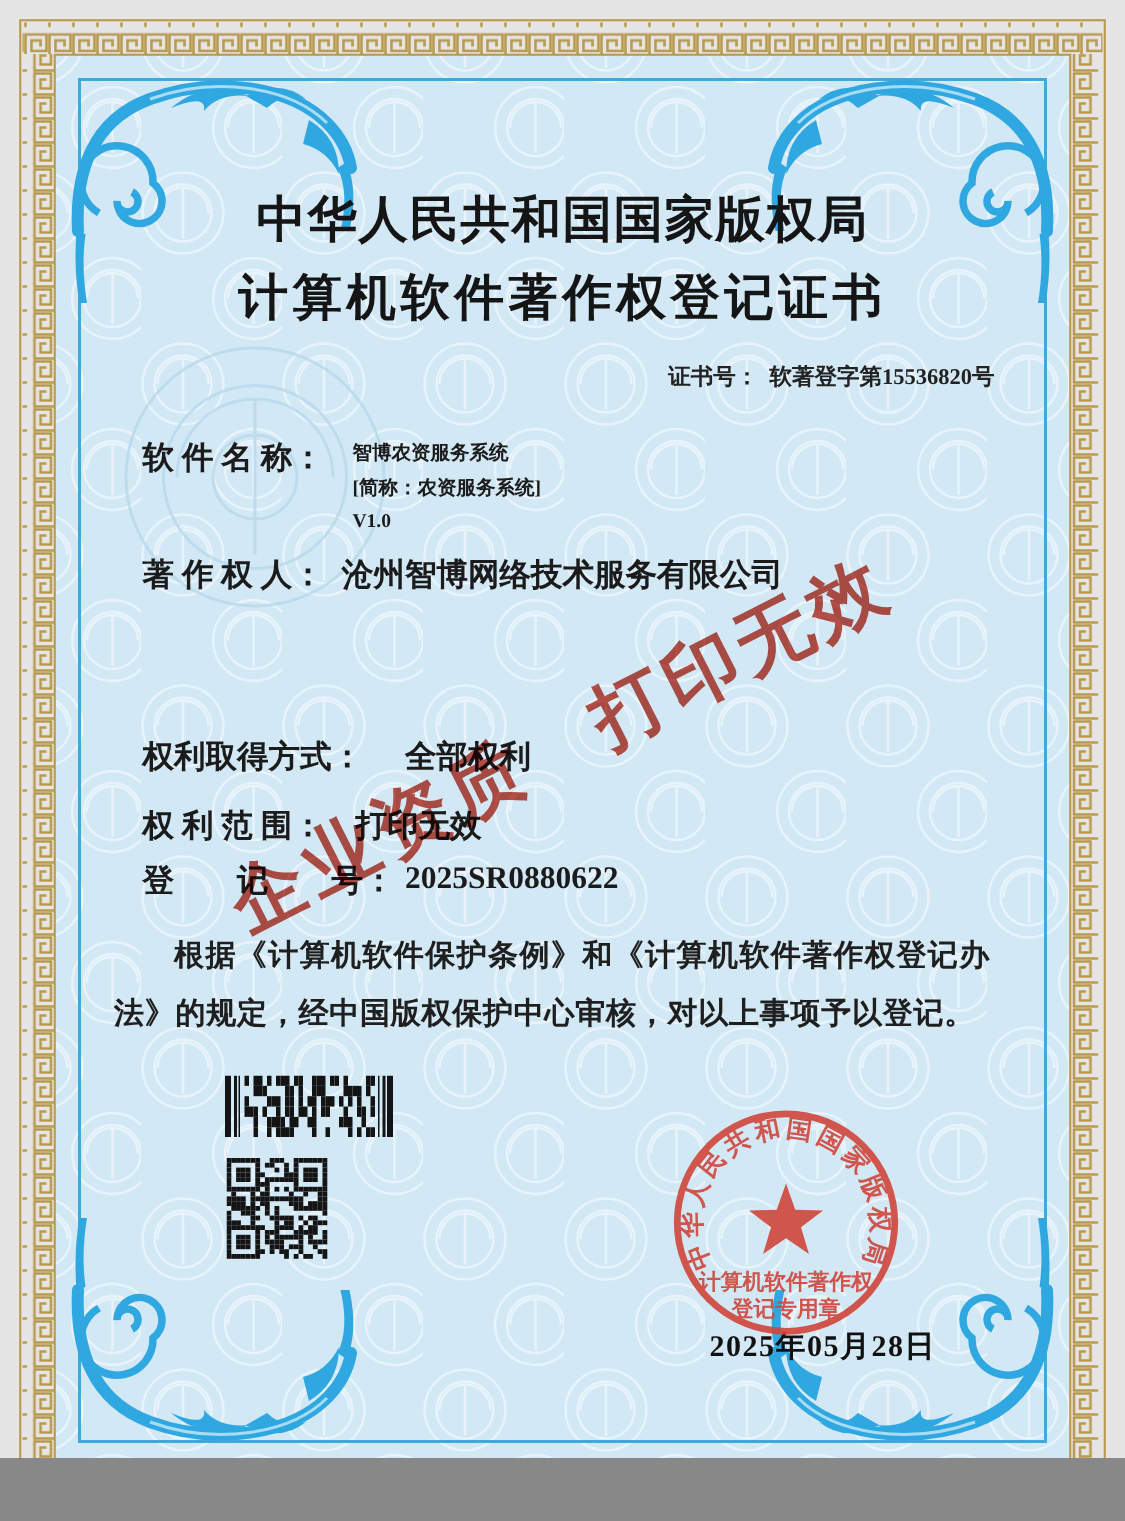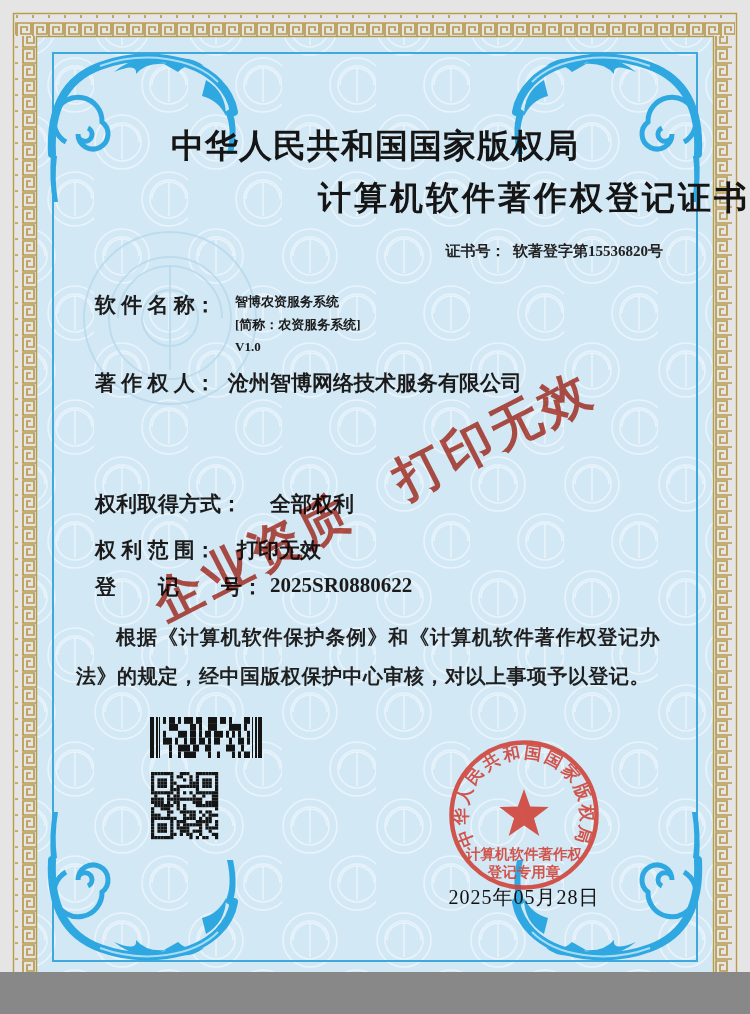--- a/index.html
+++ b/index.html
@@ -6,21 +6,21 @@
   .page{
     position:relative; width:750px; height:972px; background:#e5e5e5;
     font-family:"Liberation Serif", serif; overflow:hidden; margin:0 auto;
   }
   .abs{position:absolute;}
   .title1{
     left:0; top:124px; width:750px; text-align:center;
     font-size:33px; font-weight:700; color:#151515; letter-spacing:1px;
   }
   .title2{
-    left:0; top:176px; width:750px; text-align:right;
+    left:0; top:176px; width:750px; text-align:center;
     font-size:33px; font-weight:700; color:#151515; letter-spacing:3px;
   }
   .certno{
     top:242px; right:87px; font-size:15px; font-weight:700; color:#222;
     white-space:pre;
   }
   .frow{left:0; width:750px; height:26px;}
   .flabel{position:absolute; left:95px; font-size:21px; font-weight:700; color:#1b1b1b; white-space:pre;}
   .fval{position:absolute; font-size:21px; font-weight:700; color:#1b1b1b; white-space:pre;}
   .fval-block{position:absolute; left:235px; font-size:13px; font-weight:700; color:#1b1b1b; line-height:22.5px;}
@@ -29,22 +29,22 @@
     color:#1f1f1f; line-height:39px; text-indent:2em; text-align:justify;
     letter-spacing:0.5px;
   }
   .wm{
     left:93px; top:460px; width:560px; height:72px; line-height:72px;
     text-align:center; font-size:50px; font-weight:700; letter-spacing:4px;
     color:#c23a2c; transform:rotate(-27deg); transform-origin:50% 50%;
     mix-blend-mode:multiply; opacity:0.88; white-space:pre; pointer-events:none;
   }
   .issue-date{
-    left:424px; top:884px; width:200px; text-align:center;
-    font-size:20px; font-weight:400; color:#111; letter-spacing:1px;
+    left:424px; top:884px; width:200px; text-align:right;
+    font-size:20px; font-weight:700; color:#111; letter-spacing:1px;
   }
   svg text{font-family:"Liberation Serif", serif;}
 </style>
 </head>
 <body>
 
 <div class="page">
 
   <svg class="abs" width="750" height="1014" viewBox="0 0 750 1014">
     <defs>

